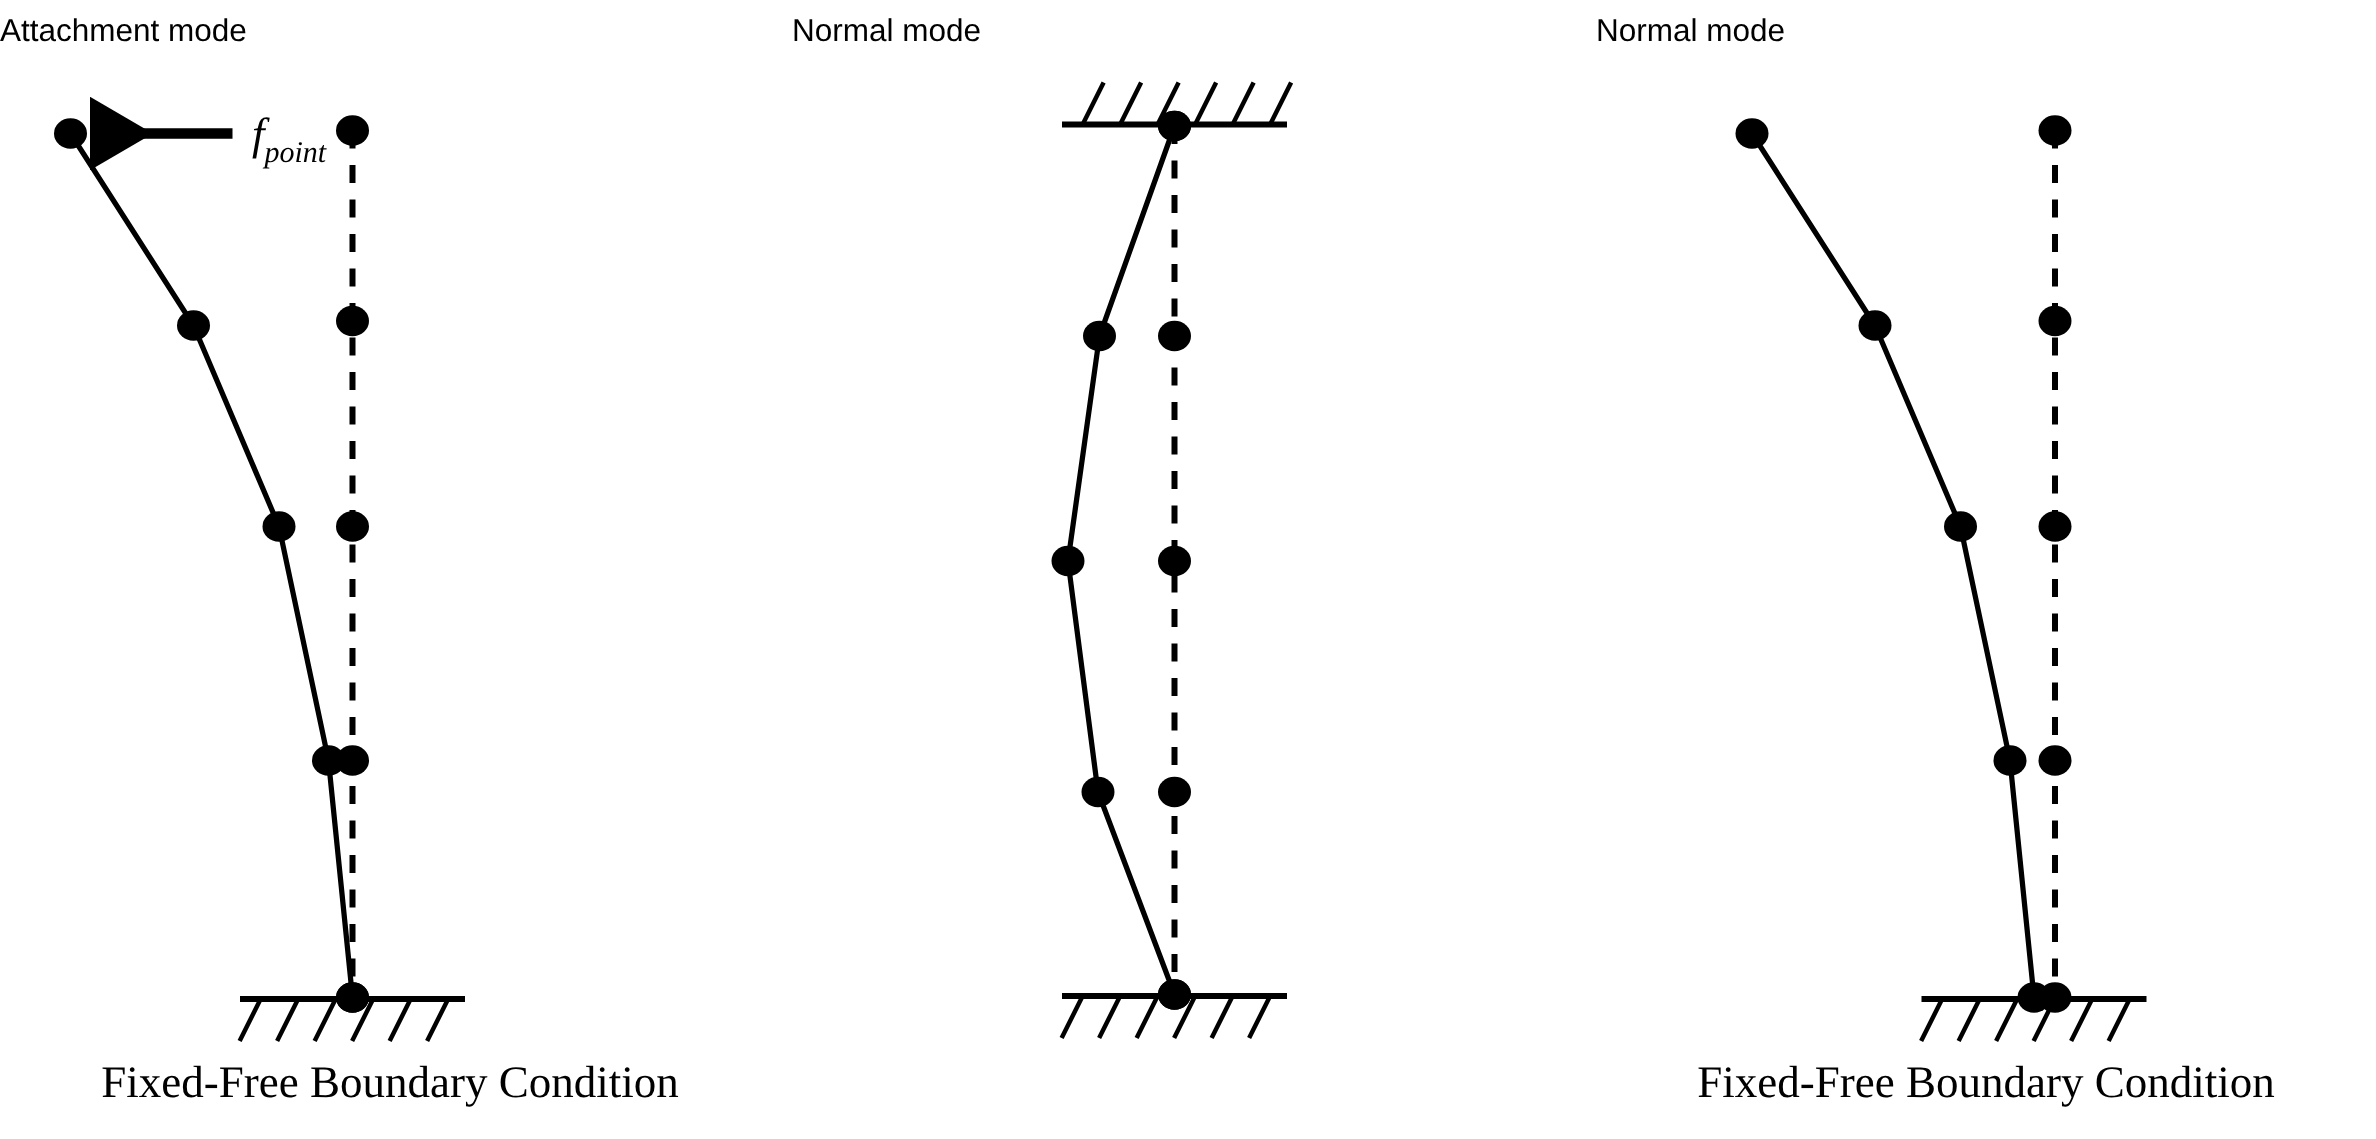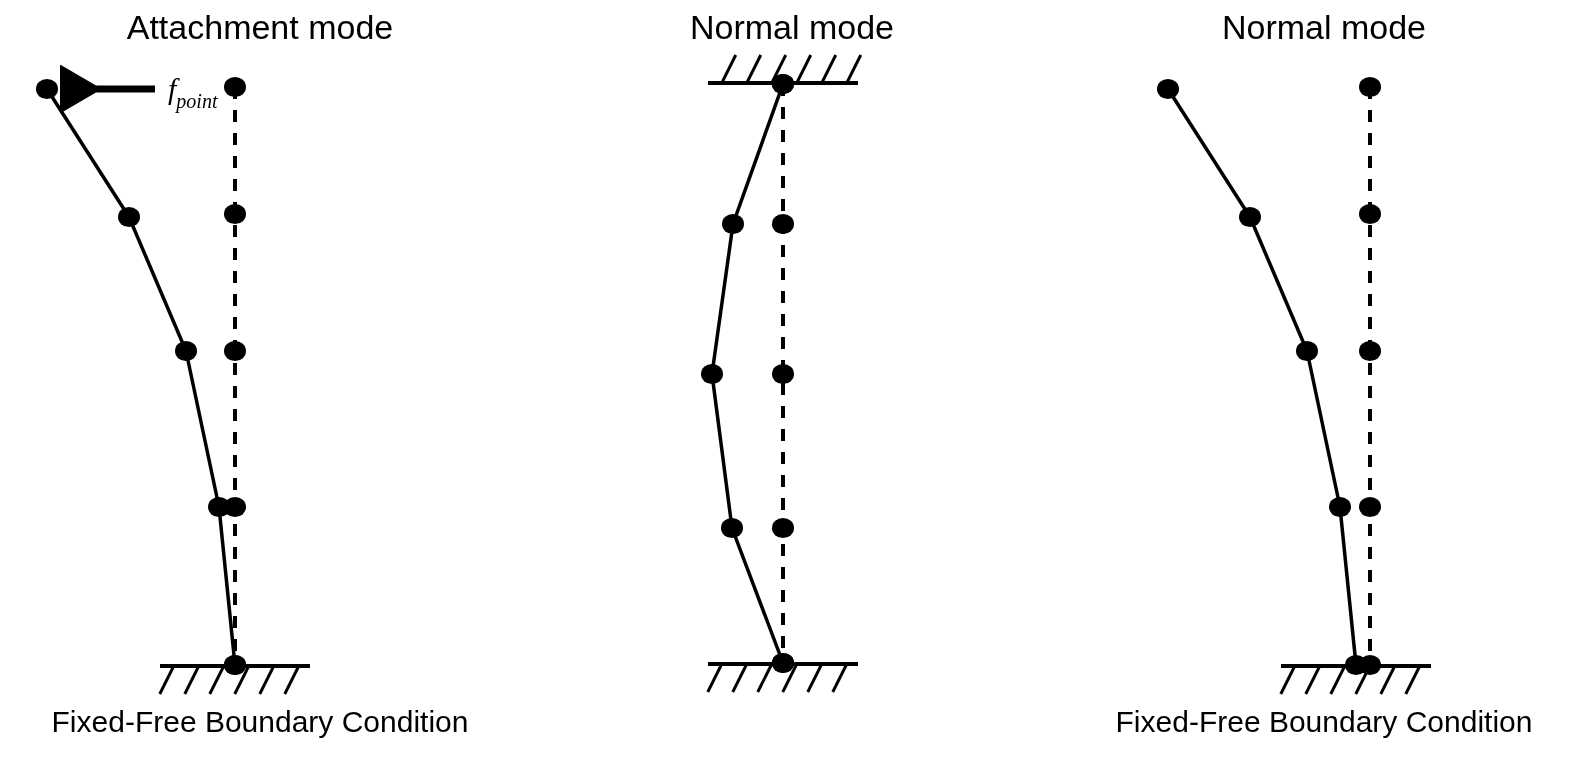--- a/index.html
+++ b/index.html
@@ -21,33 +21,33 @@
   }
   .panel {
     position: absolute;
     top: 0;
     height: 759px;
   }
   .panel-title {
     position: absolute;
     top: 10px;
     width: 100%;
-    text-align: center;
-    font-size: 34px;
+    text-align: left;
+    font-size: 21px;
     font-family: "Liberation Sans", sans-serif;
     line-height: 1.05;
     white-space: nowrap;
   }
   .panel-caption {
     position: absolute;
     top: 706px;
     width: 100%;
     text-align: center;
     font-size: 30px;
-    font-family: Liberation Sans, sans-serif;
+    font-family: Liberation Serif, serif;
     line-height: 1.05;
     white-space: nowrap;
   }
   .diagram-svg {
     position: absolute;
     left: 0;
     top: 0;
   }
   .force-label {
     font-family: "Liberation Serif", serif;

